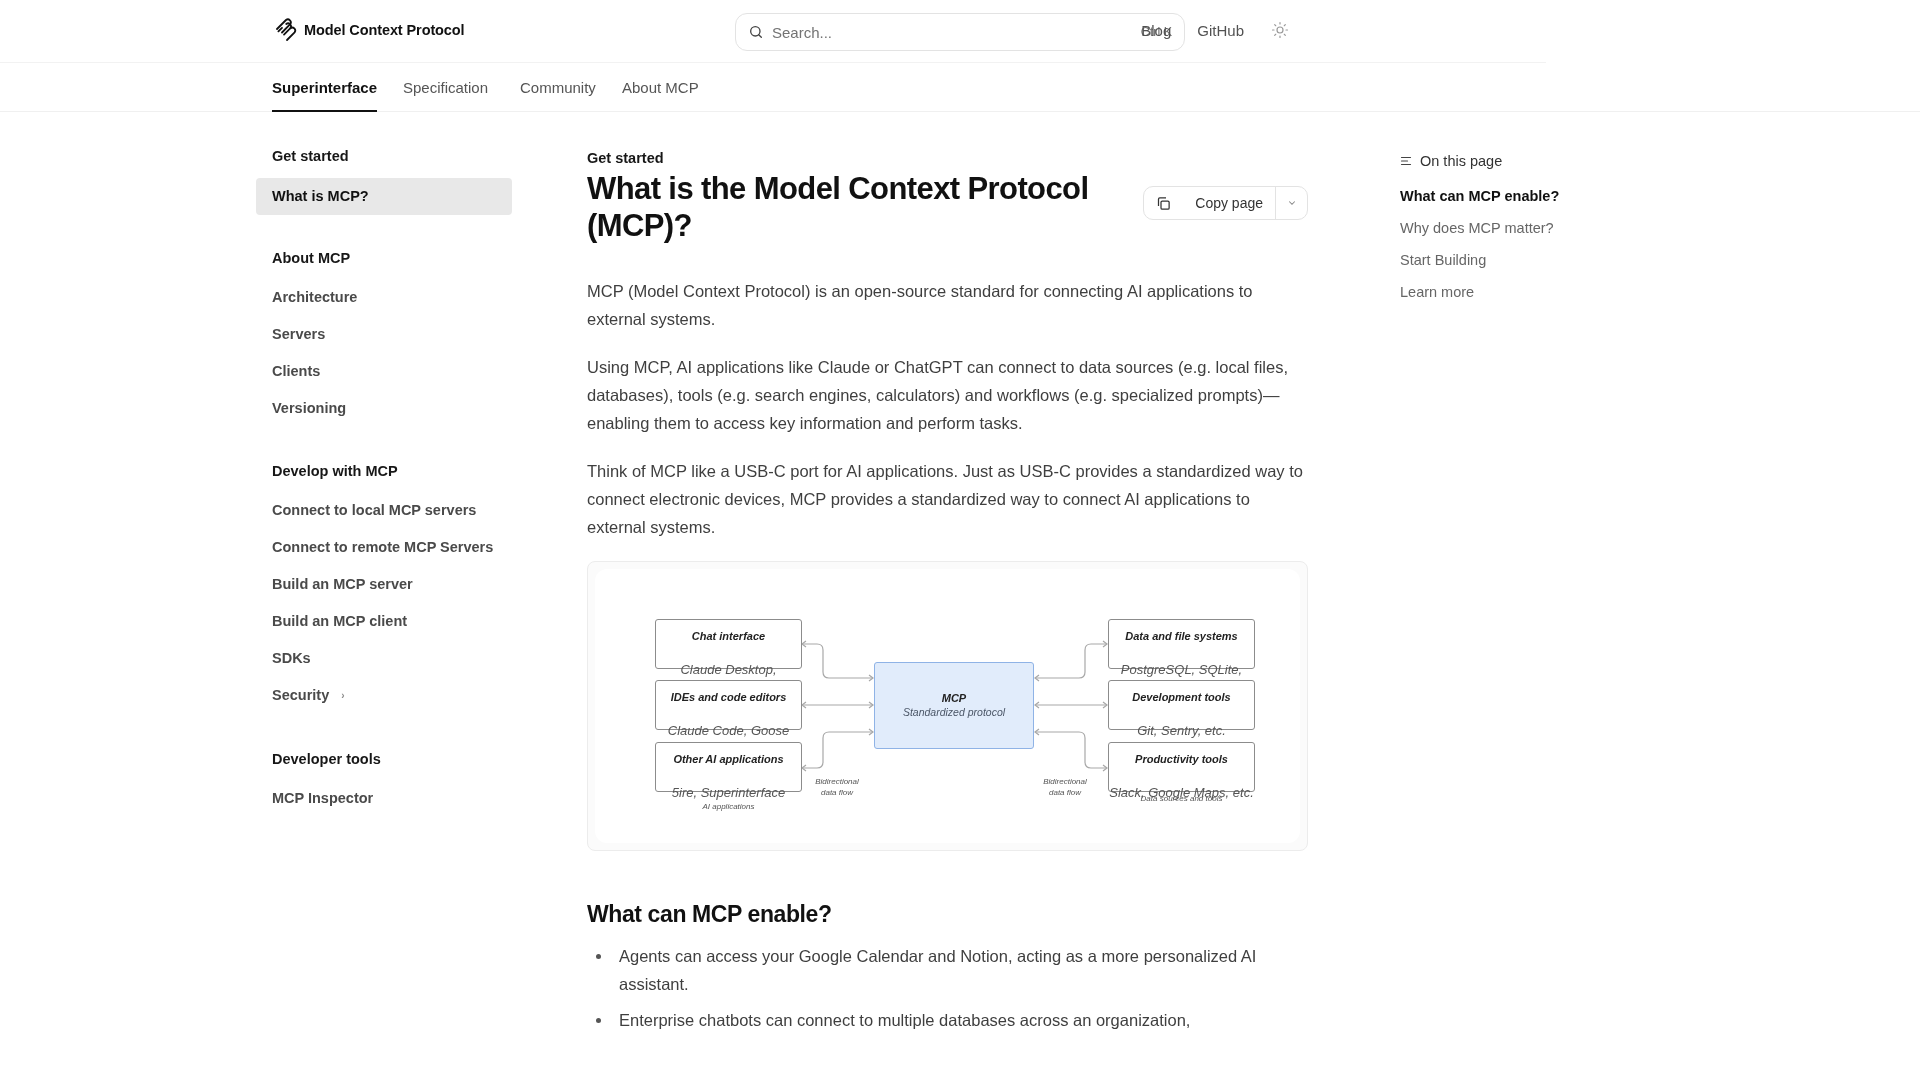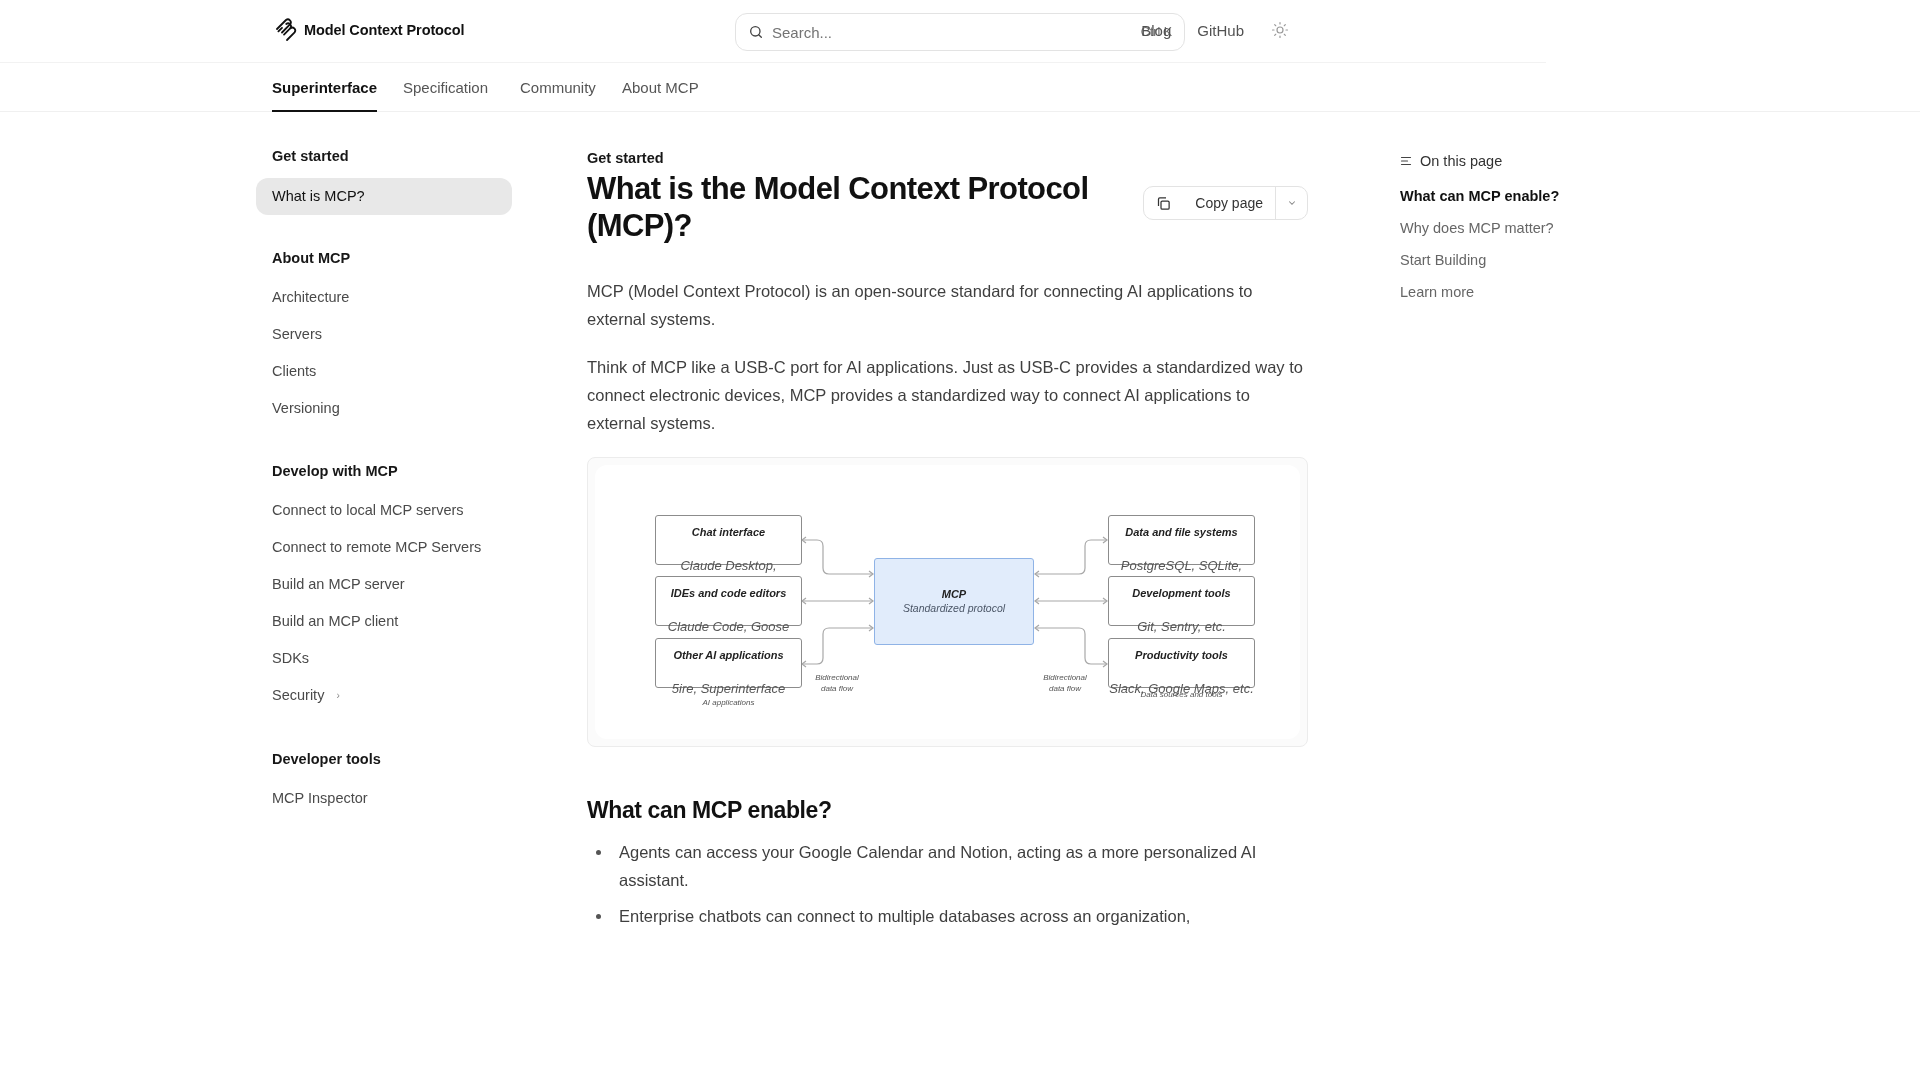--- a/index.html
+++ b/index.html
@@ -20,21 +20,21 @@
   .theme-toggle { width: 20px; height: 20px; cursor: pointer; display: flex; align-items: center; justify-content: center; }
 
   
   .tabs { position: absolute; left: 0; top: 63px; width: 1920px; height: 49px; border-bottom: 1px solid #f0f0f0; }
   .tab { position: absolute; top: 0; height: 49px; line-height: 49px; font-size: 15px; color: #555; cursor: pointer; }
   .tab.active { color: #111; font-weight: bold; border-bottom: 2px solid #111; }
 
   
   .sidebar { position: absolute; left: 256px; top: 130px; width: 256px; }
   .side-group-title { font-size: 14.5px; font-weight: bold; color: #171717; padding-left: 16px; height: 22px; line-height: 22px; }
-  .side-item { font-size: 14.5px; color: #4a4a4a; padding-left: 16px; height: 37px; line-height: 37px; cursor: pointer; border-radius: 12px; display: flex; align-items: flex-end; }
+  .side-item { font-size: 14.5px; color: #4a4a4a; padding-left: 16px; height: 37px; line-height: 37px; cursor: pointer; border-radius: 4px; display: flex; align-items: flex-end; font-weight: bold; }
   .side-item.active { background: #e8e8e8; color: #111; }
   .side-item .chev { margin-left: 12px; font-size: 10px; color: #8a8a8a; }
 
   
   .main { position: absolute; left: 587px; top: 150px; width: 721px; }
   .eyebrow { font-size: 14.5px; font-weight: bold; color: #171717; }
   .title-row { position: relative; margin-top: 4px; }
   .page-title { font-size: 31px; font-weight: bold; color: #111; line-height: 37px; letter-spacing: -0.6px; width: 560px; }
   .copy-btn { position: absolute; right: 0; top: 16px; height: 34px; border: 1px solid #e3e3e3; border-radius: 10px; display: flex; align-items: center; overflow: hidden; }
   .copy-main { display: flex; align-items: center; gap: 24px; padding: 0 12px; height: 100%; font-size: 14px; color: #333; cursor: pointer; }
@@ -177,20 +177,21 @@
       </div>
       <div class="copy-drop">
         <svg width="10" height="10" viewBox="0 0 24 24" fill="none" stroke="#888" stroke-width="2.5" stroke-linecap="round">
             <path d="M6 9l6 6 6-6"></path>
           </svg>
       </div>
     </div>
   </div>
 
   <p class="para first">MCP (Model Context Protocol) is an open-source standard for connecting AI applications to external systems.</p>
+  <p class="para">Using MCP, AI applications like Claude or ChatGPT can connect to data sources (e.g. local files, databases), tools (e.g. search engines, calculators) and workflows (e.g. specialized prompts)—enabling them to access key information and perform tasks.</p>
   <p class="para">Think of MCP like a USB-C port for AI applications. Just as USB-C provides a standardized way to connect electronic devices, MCP provides a standardized way to connect AI applications to external systems.</p>
 
   <div class="figure">
     <div class="figure-inner">
       <svg class="diag-svg" width="705" height="274" fill="none" stroke="#a8a8a8" stroke-width="1.2">
 
         <path d="M207 75 H222 q6 0 6 6 V103 q0 6 6 6 H278"></path>
         <path d="M207 136 H278"></path>
         <path d="M207 199 H222 q6 0 6 -6 V169 q0 -6 6 -6 H278"></path>
 

